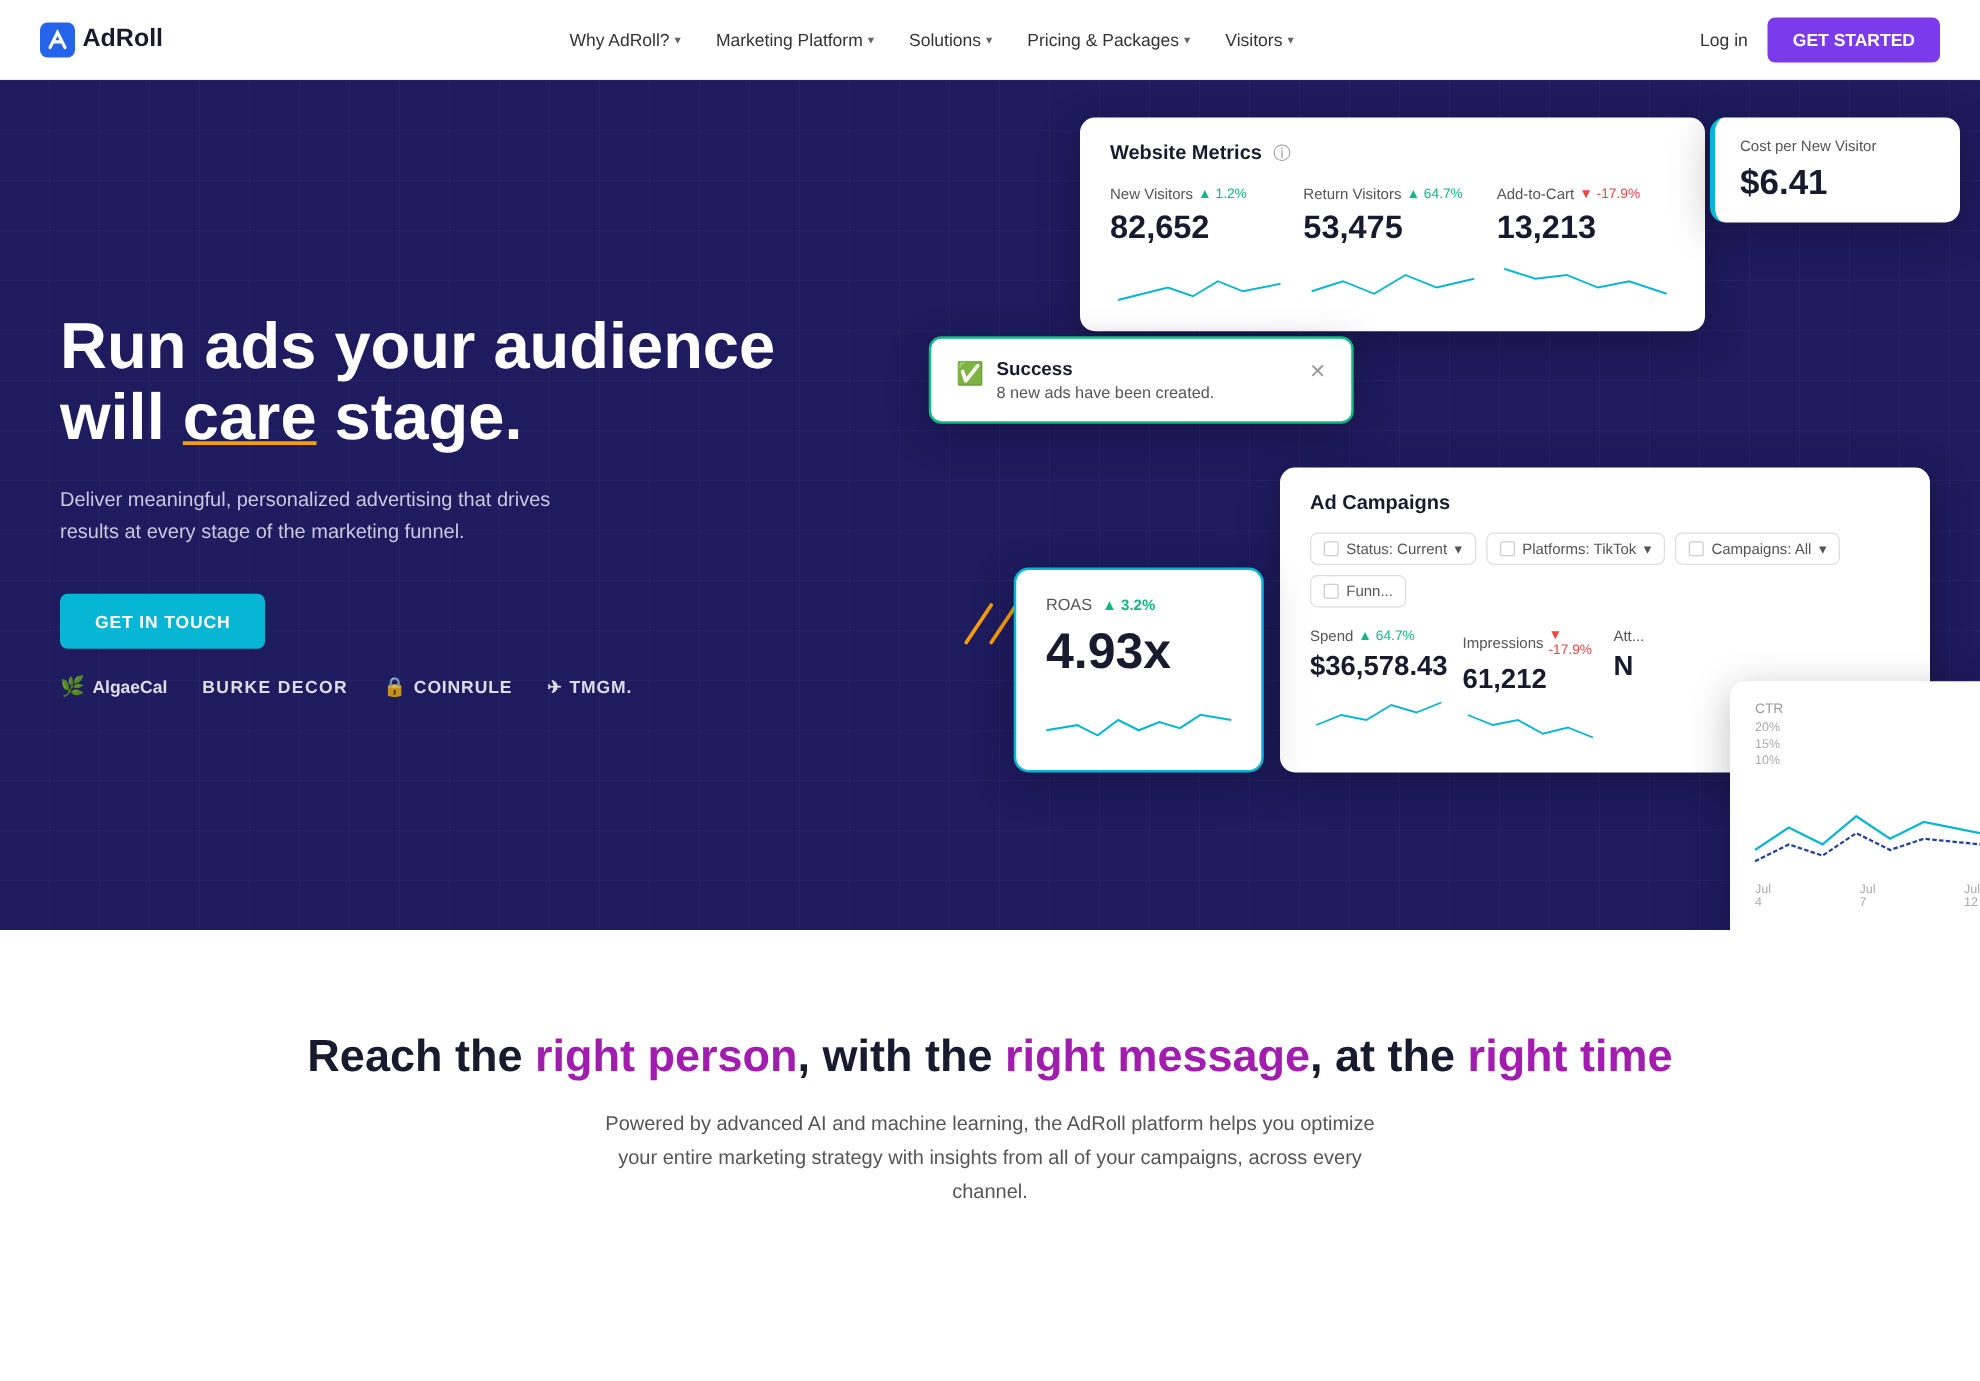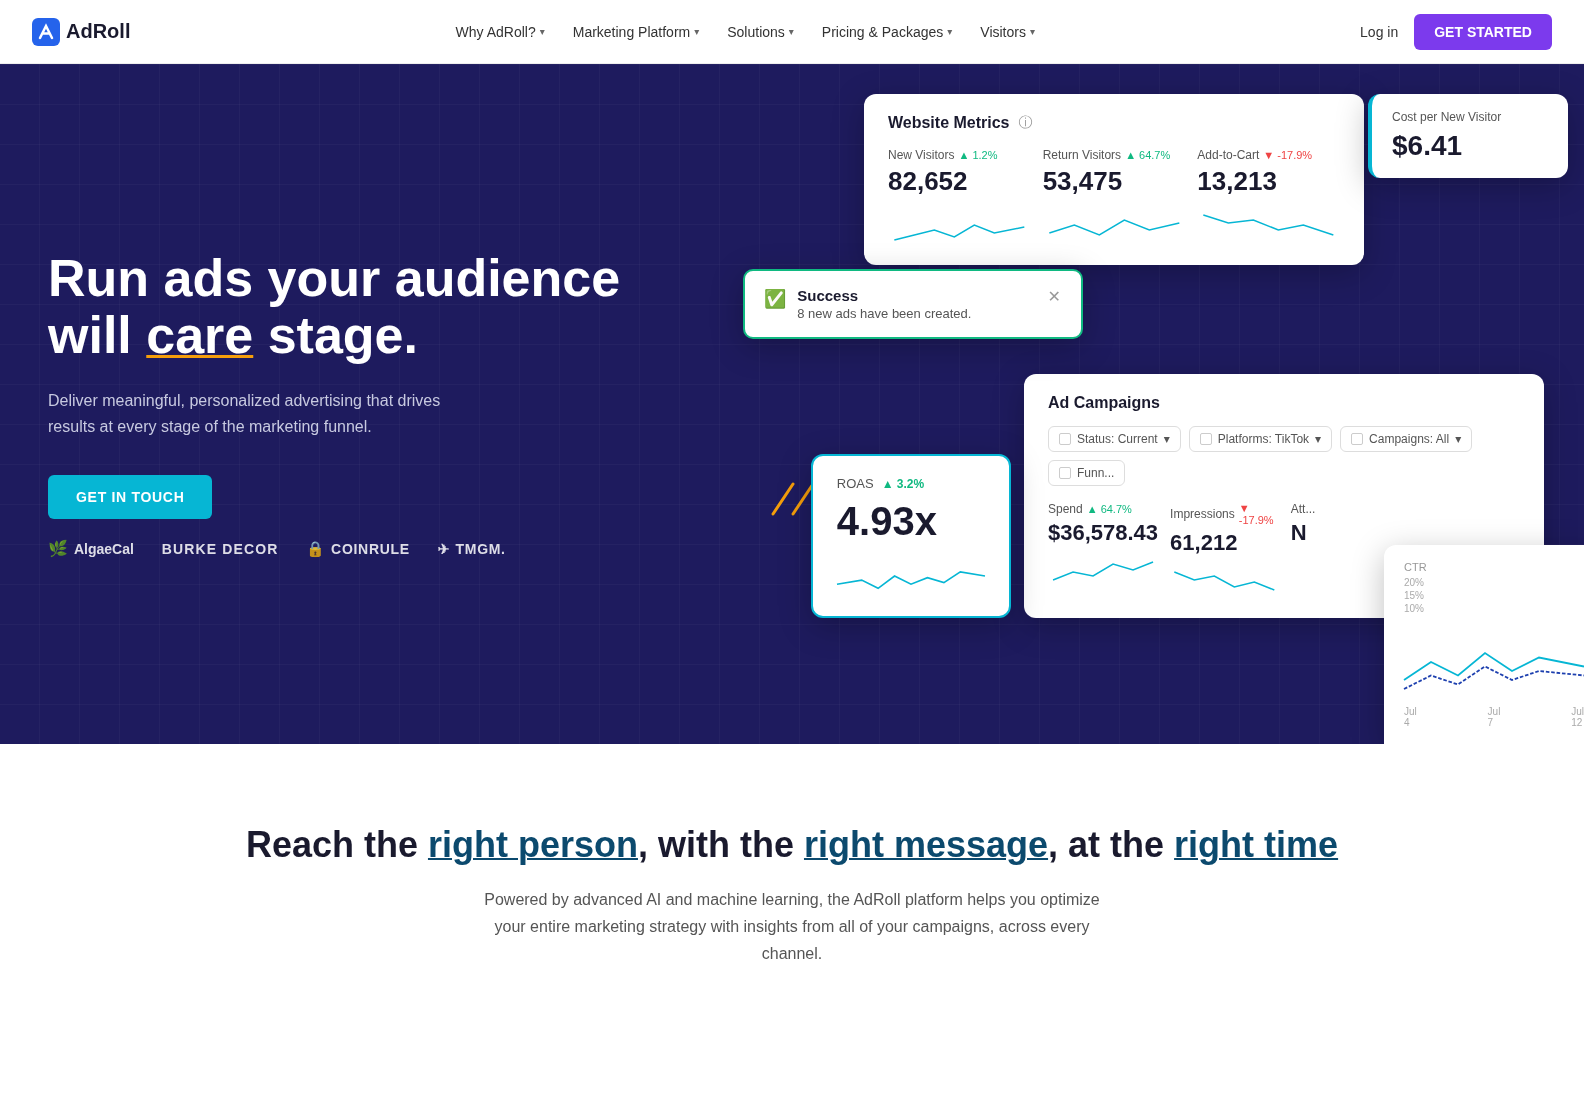--- a/index.html
+++ b/index.html
@@ -150,21 +150,21 @@
     .deco-lines {
       position: absolute; bottom: 200px; left: 80px;
       width: 60px; height: 60px;
     }
 
     
     .section2 {
       padding: 80px 48px 60px; text-align: center; background: #fff;
     }
     .section2-title { font-size: 36px; font-weight: 700; color: #1a1a2e; margin-bottom: 20px; }
-    .highlight { color: #0c4a6e; text-decoration: underline; text-decoration-thickness: 2px; }
+    .highlight { color: #a21caf; text-decoration-thickness: 2px; }
     .section2-desc { font-size: 16px; color: #555; max-width: 620px; margin: 0 auto; line-height: 1.7; }
 
     
     svg { overflow: visible; }
   </style>
 </head>
 <body>
 
 <nav class="navbar">
   <a class="nav-logo" href="#">

